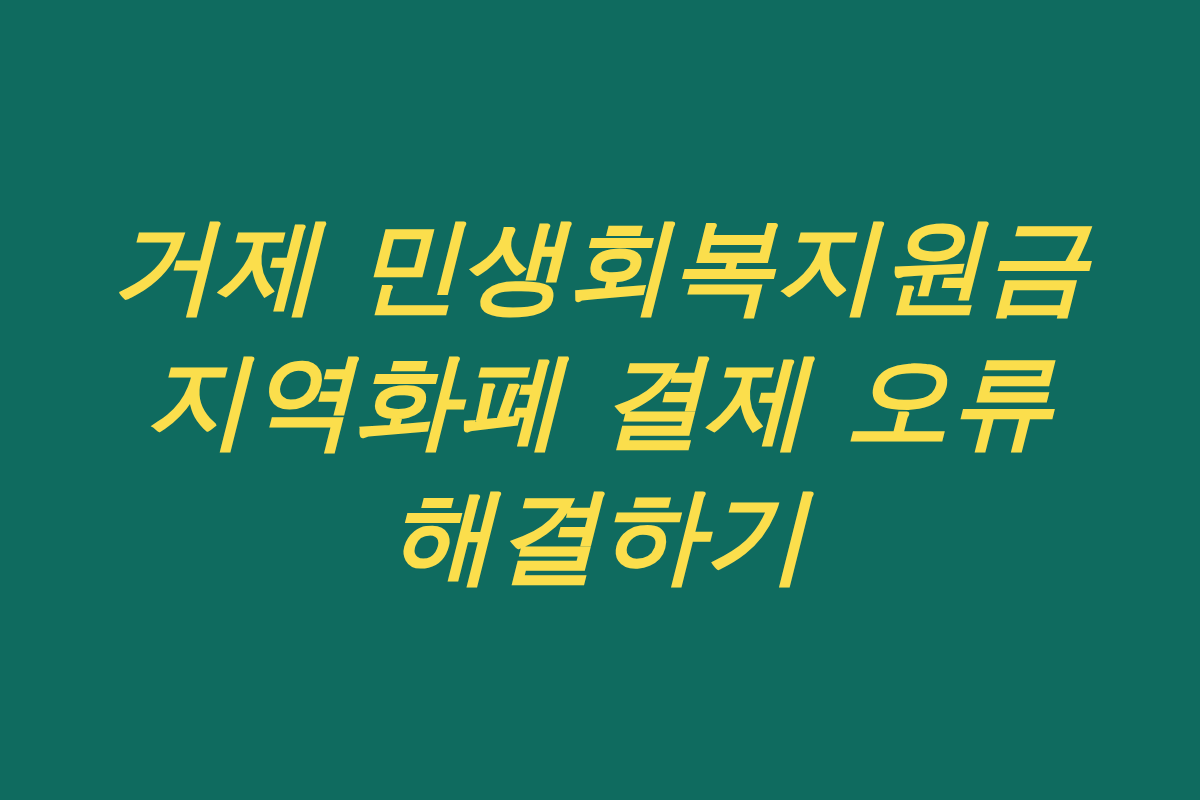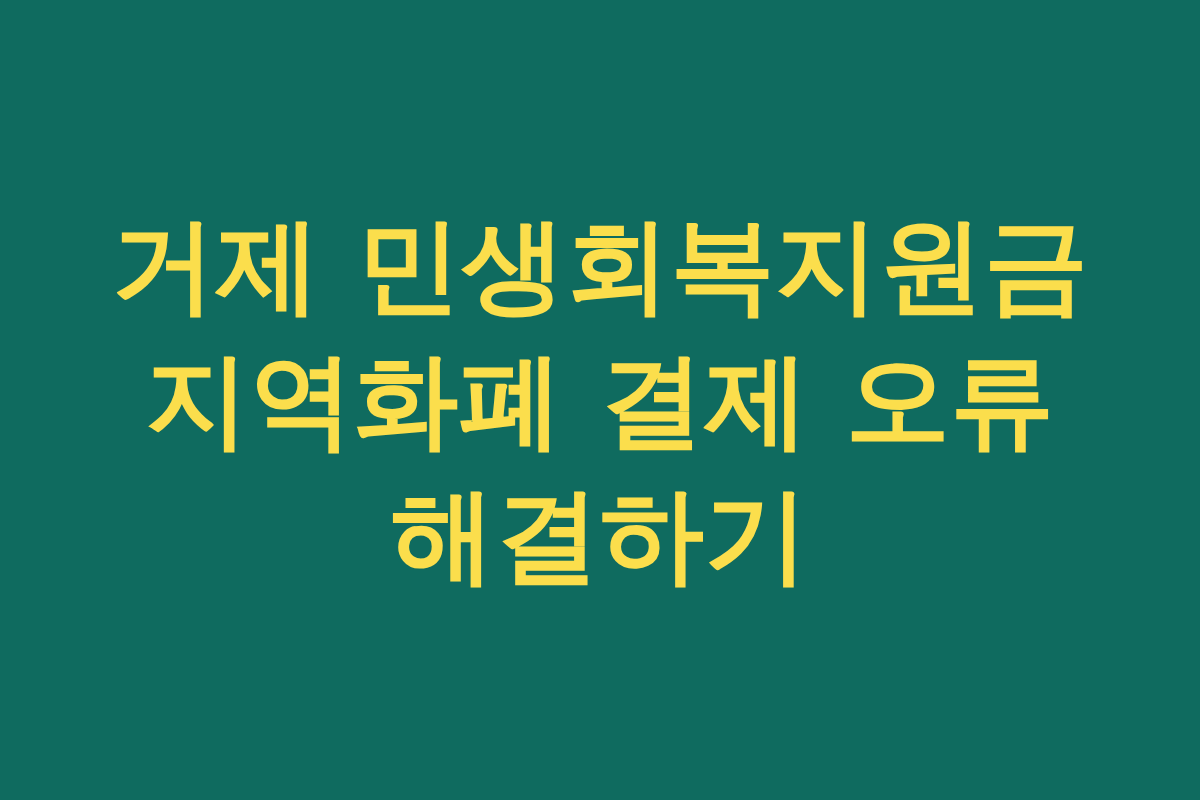--- a/index.html
+++ b/index.html
@@ -42,20 +42,21 @@
     padding: 0;
     color: #fbde4c;
     font-family: "DejaVu Sans", "Liberation Sans", sans-serif;
     font-size: 104px;
     font-weight: 700;
     line-height: 135px;
     letter-spacing: 0.5px;
     word-break: break-all;
     overflow-wrap: break-word;
     text-align: center;
+    font-style: italic;
     -webkit-font-smoothing: antialiased;
   }
 </style>
 </head>
 <body style="background-color: rgb(15, 107, 95);">
 
 <div class="thumbnail-card" style="background-color: rgb(15, 107, 95);">
 
   <div class="title-block">
 

